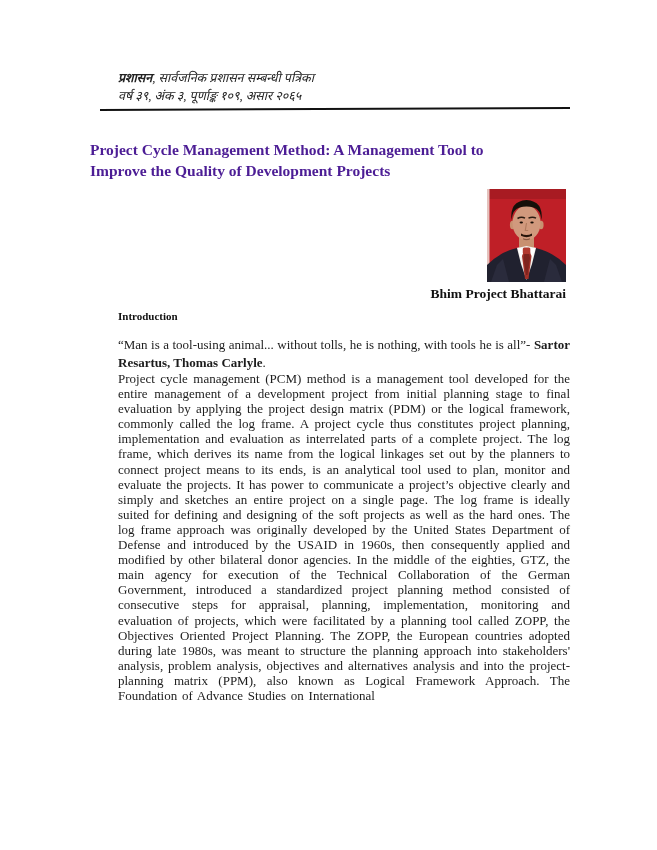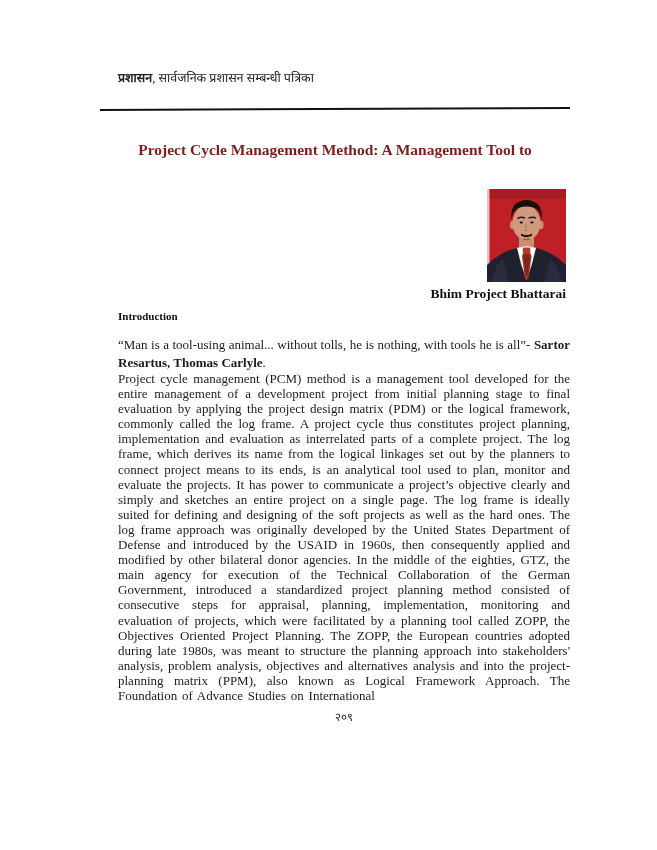--- a/index.html
+++ b/index.html
@@ -17,41 +17,42 @@
     color: #1c1c1c;
   }
   .journal-header {
     position: absolute;
     left: 118px;
     top: 69px;
     font-size: 12.5px;
     line-height: 18px;
     color: #222;
     white-space: nowrap;
+    font-style: italic;
   }
   .journal-header .jname { font-weight: bold; }
   .header-rule {
     position: absolute;
     left: 100px;
     top: 108px;
     width: 470px;
     height: 2px;
     background: #111;
     transform: rotate(-0.25deg);
   }
   .article-title {
     position: absolute;
     left: 90px;
     top: 139px;
     width: 490px;
-    text-align: center;
+    text-align: left;
     font-weight: bold;
     font-size: 15.5px;
     line-height: 21px;
-    color: #7f1d1d;
+    color: #4c1d95;
   }
   .photo-wrap {
     position: absolute;
     left: 487px;
     top: 189px;
     width: 79px;
     height: 93px;
     box-shadow: 0 0 0 1px #d8d8d8 inset;
   }
   .author-name {
@@ -104,26 +105,28 @@
     color: #2a2a2a;
   }
 </style>
 </head>
 <body>
 
 <div class="page">
 
   <div class="journal-header">
     <div><span class="jname">प्रशासन</span><span>, सार्वजनिक प्रशासन सम्बन्धी पत्रिका</span></div>
+    <div>वर्ष ३९, अंक ३, पूर्णाङ्क १०९, असार २०६५</div>
   </div>
 
   <div class="header-rule"></div>
 
   <div class="article-title">
     <div>Project Cycle Management Method: A Management Tool to</div>
+    <div>Improve the Quality of Development Projects</div>
   </div>
 
   <div class="photo-wrap">
     <svg width="79" height="93" viewBox="0 0 79 93">
       <rect width="79" height="93" fill="#bf1f27"></rect>
       <rect width="79" height="10" fill="#a81b22"></rect>
       <rect width="2.5" height="93" fill="#e5c2bd"></rect>
       <rect x="32" y="46" width="15" height="18" fill="#c89070"></rect>
       <path d="M0,93 L0,76 Q13,63 30,59 L49,59 Q66,63 79,76 L79,93 Z" fill="#20212f"></path>
       <path d="M4,93 L10,76 L16,70 L22,93 Z" fill="#2a2b3c"></path>
@@ -150,15 +153,14 @@
   </div>
 
   <div class="author-name">Bhim Project Bhattarai</div>
 
   <div class="section-heading">Introduction</div>
 
   <div class="quote-block"><span>“Man is a tool-using animal... without tolls, he is nothing, with tools he is all”- </span><span class="attrib">Sartor Resartus, Thomas Carlyle</span><span>.</span></div>
 
   <div class="body-paragraph">Project cycle management (PCM) method is a management tool developed for the entire management of a development project from initial planning stage to final evaluation by applying the project design matrix (PDM) or the logical framework, commonly called the log frame. A project cycle thus constitutes project planning, implementation and evaluation as interrelated parts of a complete project. The log frame, which derives its name from the logical linkages set out by the planners to connect project means to its ends, is an analytical tool used to plan, monitor and evaluate the projects. It has power to communicate a project’s objective clearly and simply and sketches an entire project on a single page. The log frame is ideally suited for defining and designing of the soft projects as well as the hard ones. The log frame approach was originally developed by the United States Department of Defense and introduced by the USAID in 1960s, then consequently applied and modified by other bilateral donor agencies. In the middle of the eighties, GTZ, the main agency for execution of the Technical Collaboration of the German Government, introduced a standardized project planning method consisted of consecutive steps for appraisal, planning, implementation, monitoring and evaluation of projects, which were facilitated by a planning tool called ZOPP, the Objectives Oriented Project Planning. The ZOPP, the European countries adopted during late 1980s, was meant to structure the planning approach into stakeholders' analysis, problem analysis, objectives and alternatives analysis and into the project-planning matrix (PPM), also known as Logical Framework Approach. The Foundation of Advance Studies on International</div>
 
-  <div class="page-number">२०९</div>
 
 </div>
 
 </body></html>

